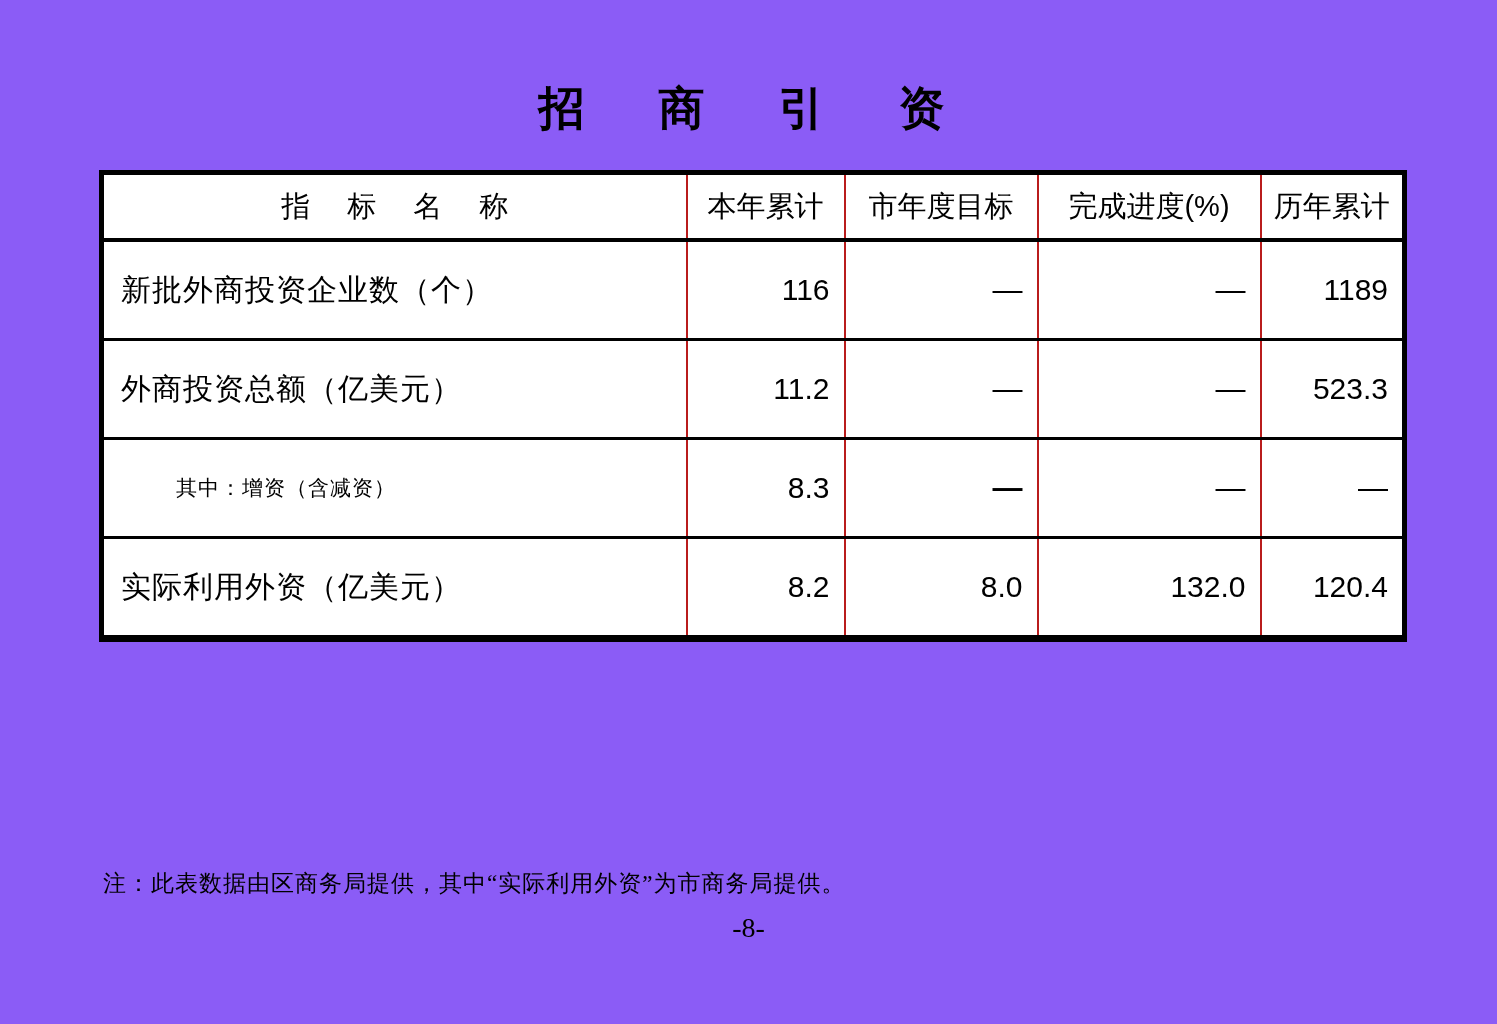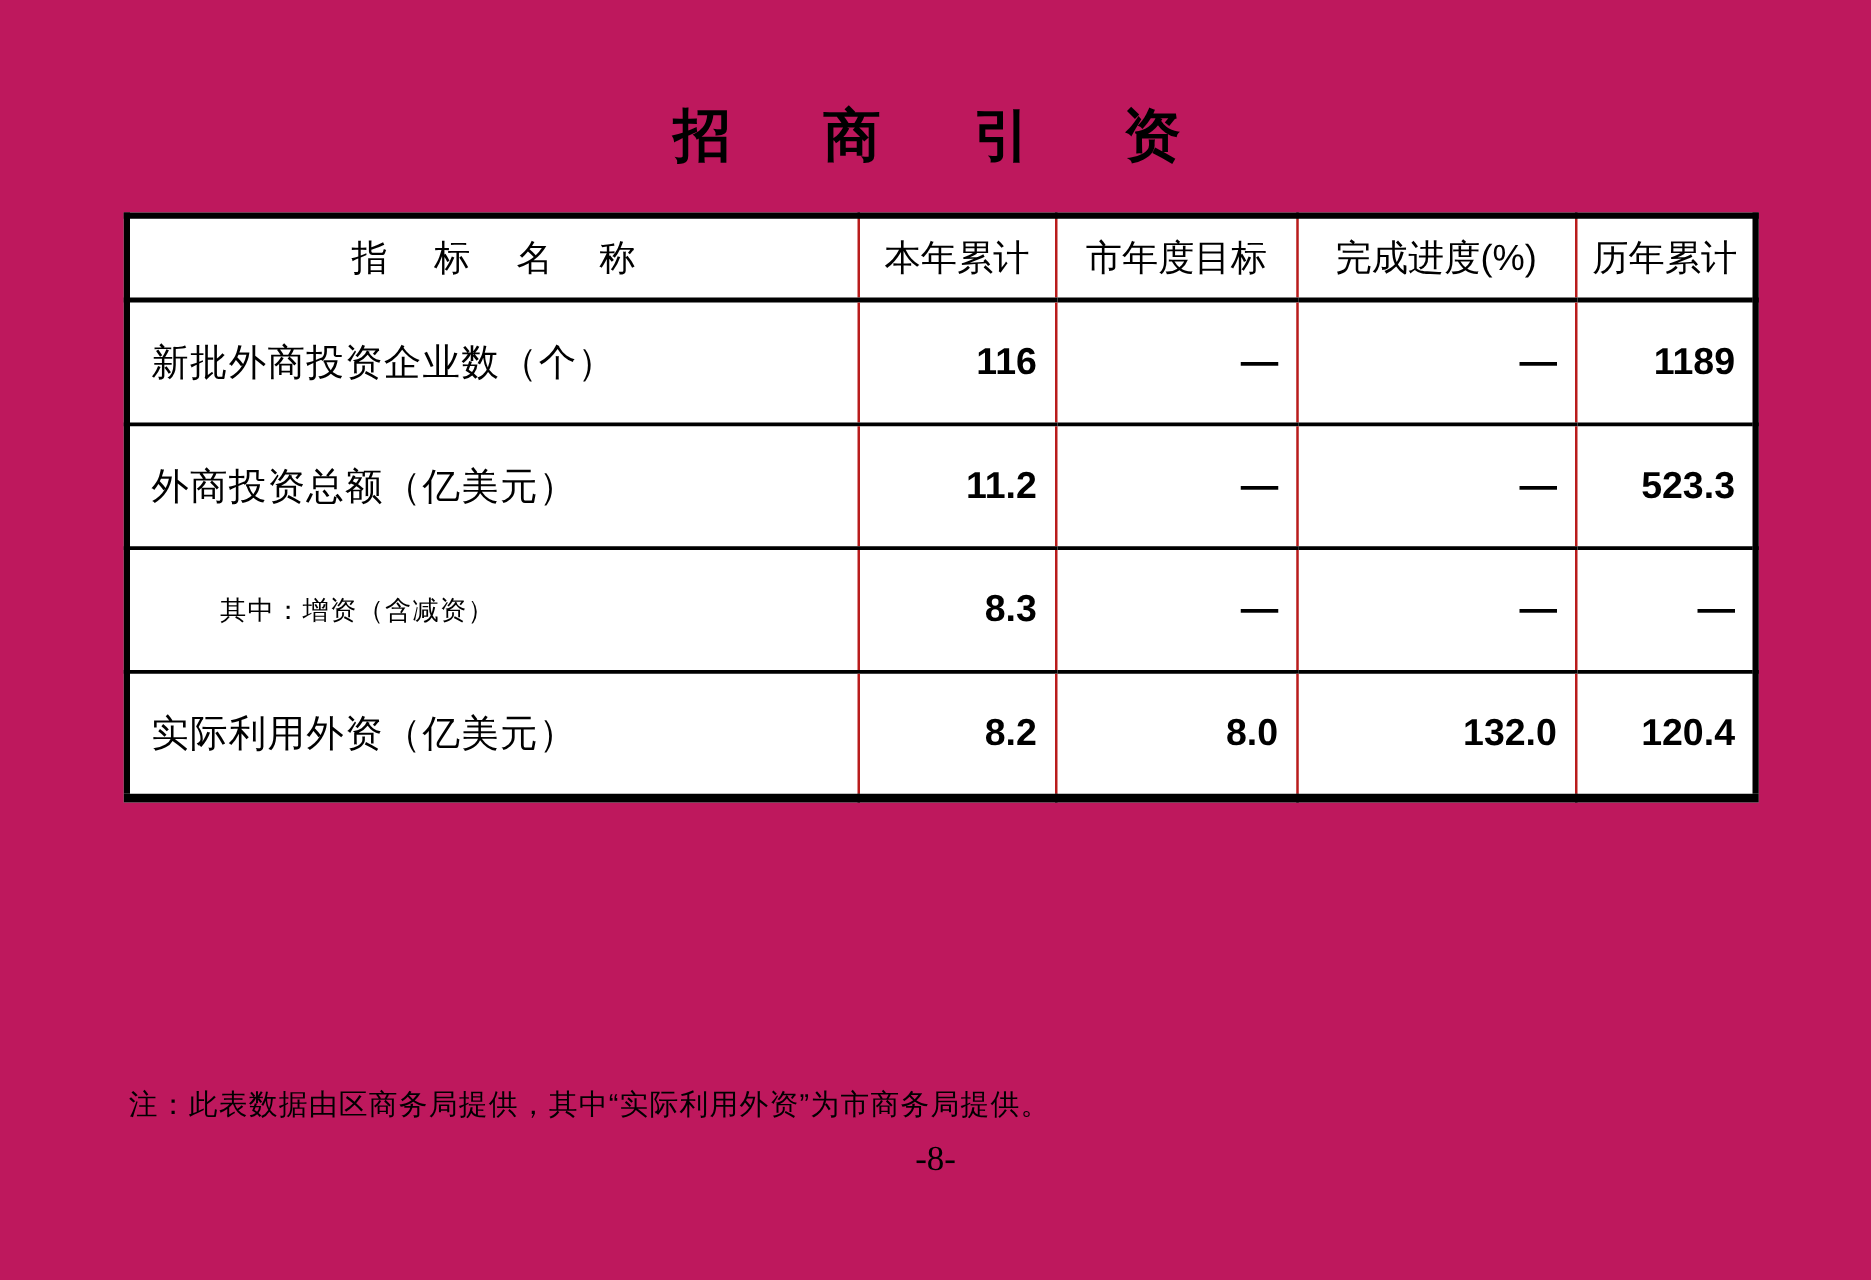--- a/index.html
+++ b/index.html
@@ -4,21 +4,21 @@
 <style>
   html, body {
     margin: 0;
     padding: 0;
     background: #ffffff;
   }
   .page {
     position: relative;
     width: 1497px;
     height: 1024px;
-    background: #be185d;
+    background: #8b5cf6;
     color: #000000;
     font-family: "Liberation Sans", "DejaVu Sans", sans-serif;
     overflow: hidden;
   }
   .title {
     position: absolute;
     top: 78px;
     left: 0;
     width: 100%;
     margin: 0;
@@ -83,32 +83,32 @@
     font-weight: normal;
   }
   td.label-cell.indent {
     padding-left: 72px;
     font-size: 21px;
     font-weight: normal;
   }
   td.value-cell {
     text-align: right;
     padding-right: 14px;
-    font-weight: bold;
   }
   td.value-cell.bold {
     font-weight: bold;
   }
   .note {
     position: absolute;
     top: 868px;
     left: 103px;
     margin: 0;
     font-size: 23px;
     letter-spacing: 1px;
+    font-family: Liberation Serif, serif;
   }
   .page-number {
     position: absolute;
     top: 912px;
     left: 0;
     width: 100%;
     text-align: center;
     font-family: "Liberation Serif", "DejaVu Serif", serif;
     font-size: 28px;
   }

